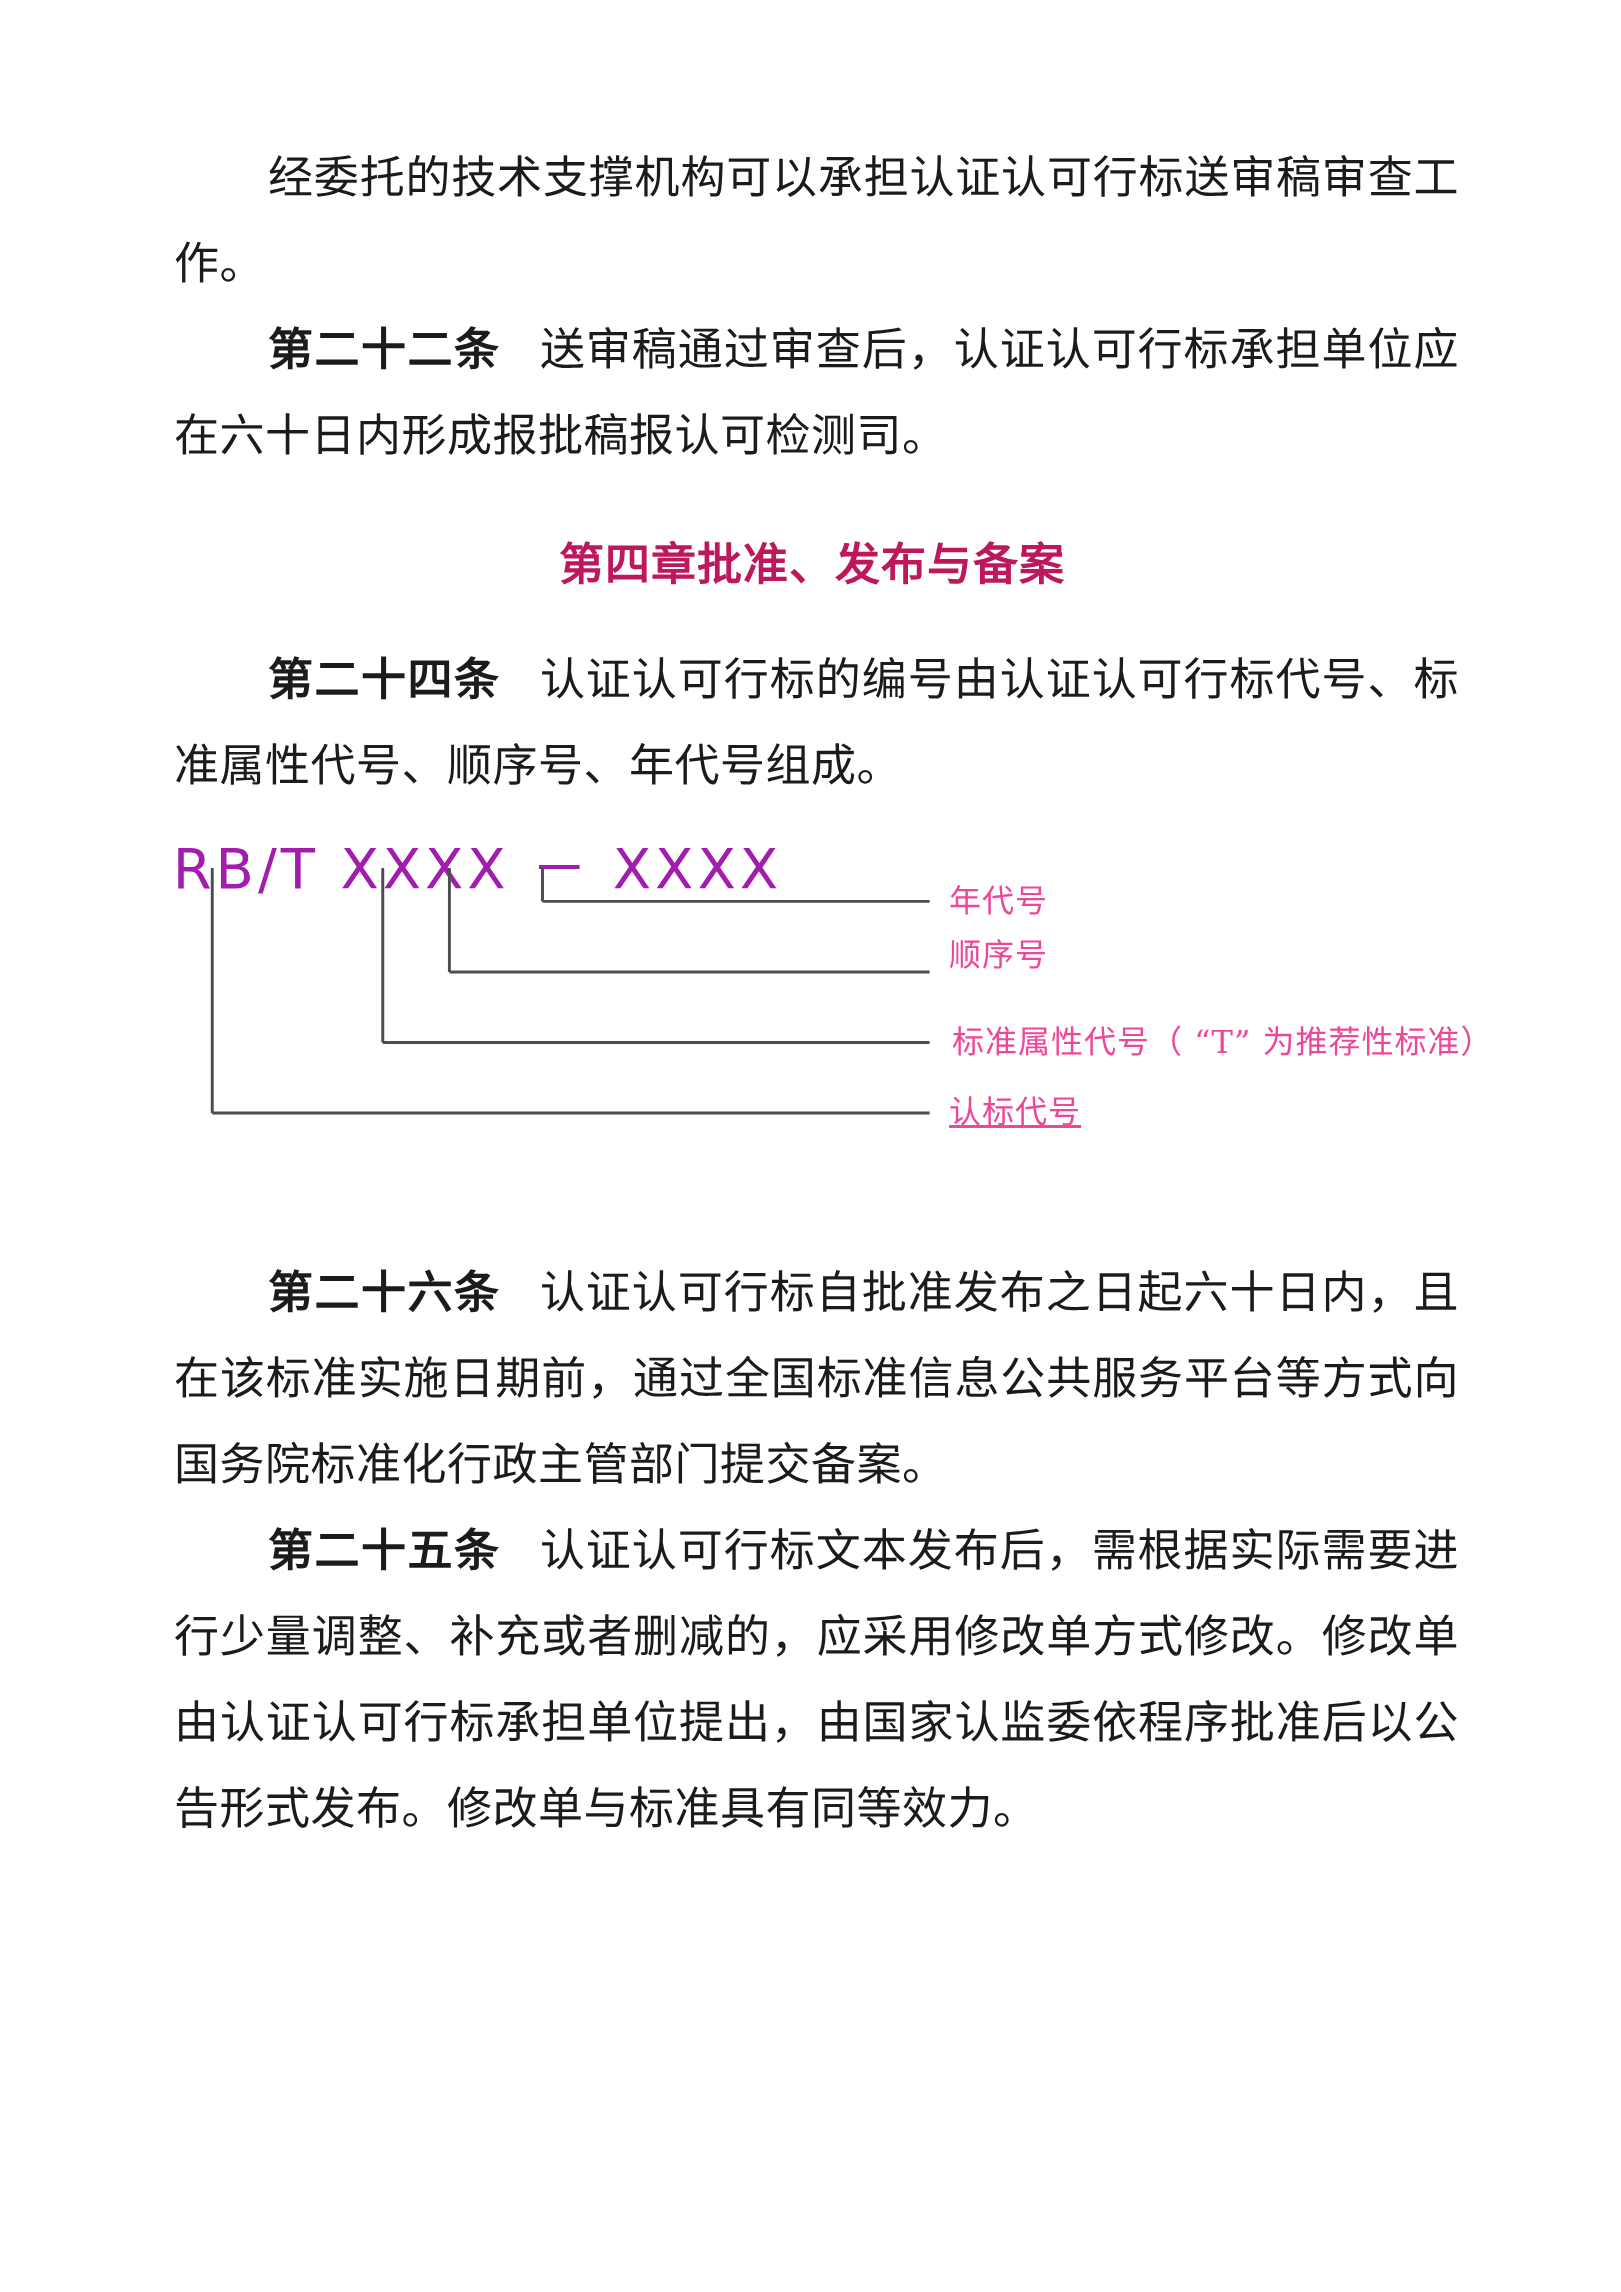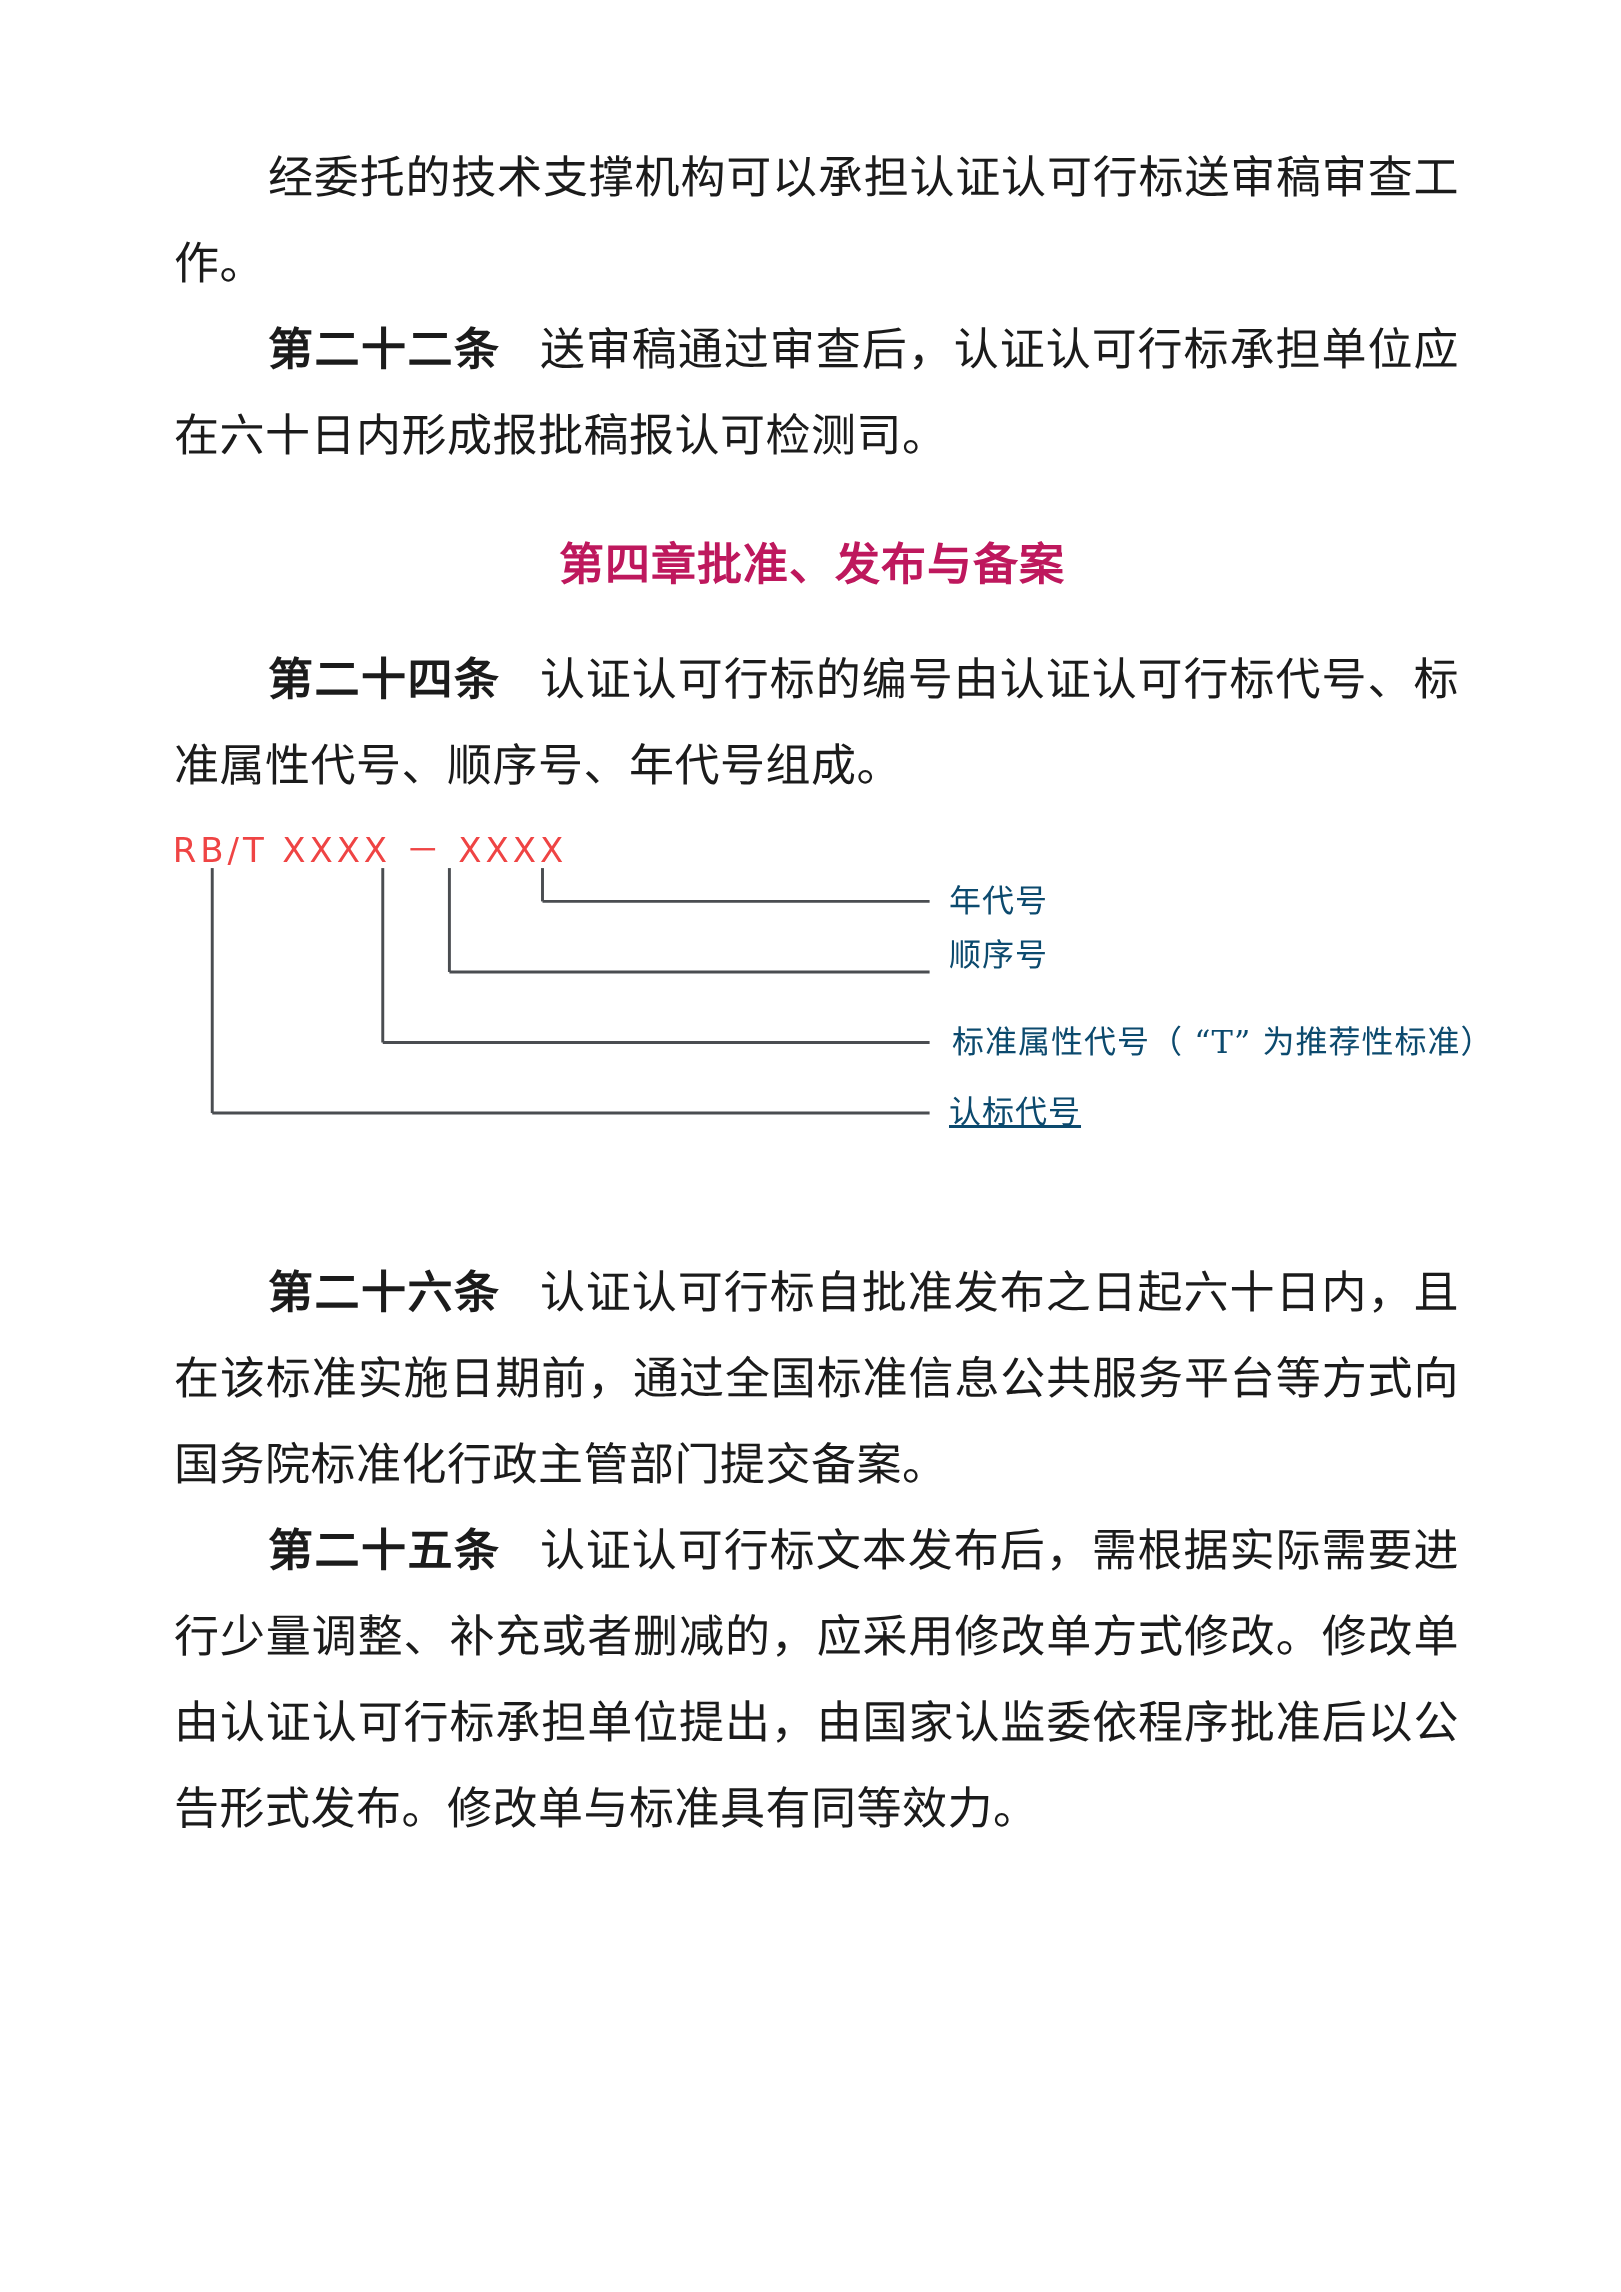--- a/index.html
+++ b/index.html
@@ -58,36 +58,36 @@
     position: relative;
     width: 1294px;
     height: 294px;
     margin: 13.7px 0 39px 0;
   }
   .code-line {
     position: absolute;
     left: 7.8px;
     top: 0px;
     font-family: "DejaVu Sans", "Liberation Sans", sans-serif;
-    font-size: 34px;
+    font-size: 56px;
     letter-spacing: 3.9px;
-    color: #ef4444;
+    color: #a21caf;
     white-space: pre;
   }
   .diagram svg {
     position: absolute;
     left: 0;
     top: 0;
   }
   .dlabel {
     position: absolute;
     font-family: "DejaVu Serif", "Liberation Serif", serif;
     font-size: 32px;
     line-height: 35px;
-    color: #0c4a6e;
+    color: #ec4899;
     white-space: nowrap;
     letter-spacing: 1px;
   }
   .dlabel.l0 { left: 784px; top: 61px; }
   .dlabel.l1 { left: 784px; top: 115px; }
   .dlabel.l2 { left: 787px; top: 202px; }
   .dlabel.l3 { left: 784px; top: 272px; text-decoration: underline; }
   .spacer-block { height: 94px; }
 </style>
 </head>

